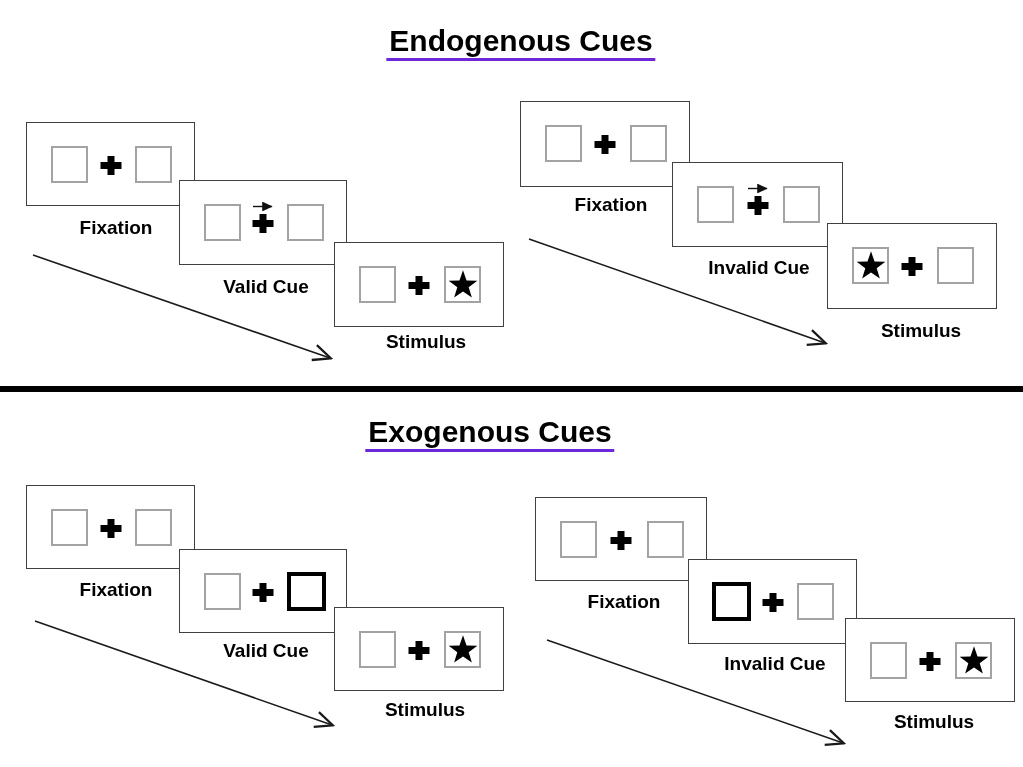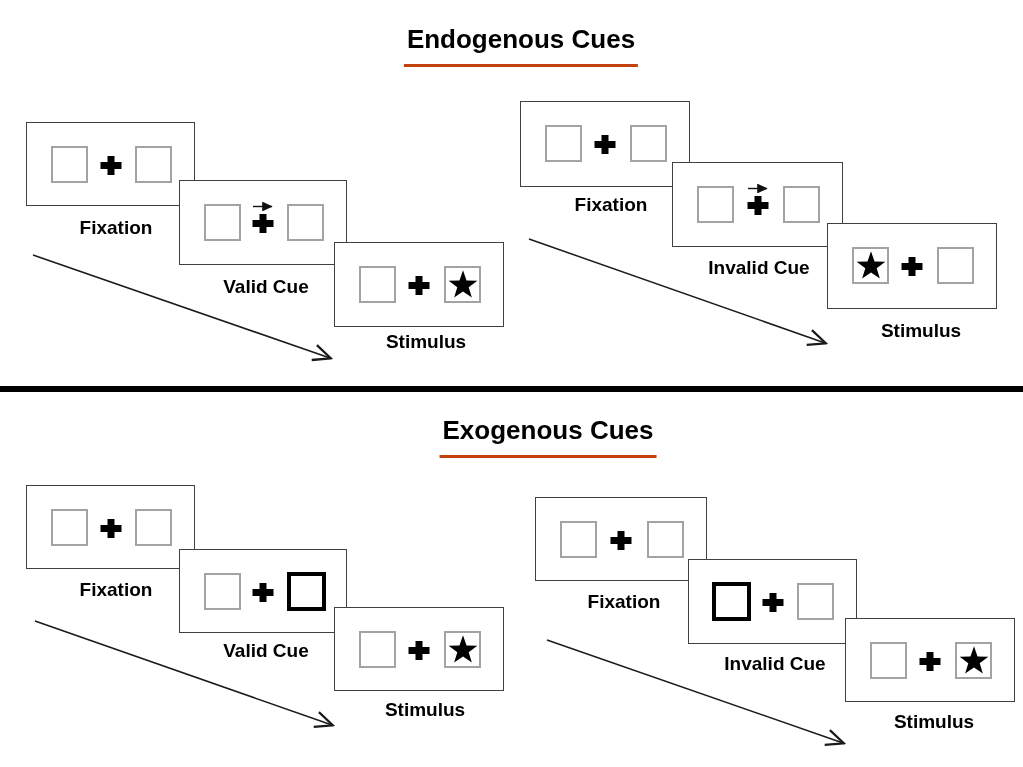--- a/index.html
+++ b/index.html
@@ -5,25 +5,25 @@
   html,body{margin:0;padding:0;}
   body{
     width:1023px;height:767px;position:relative;background:#ffffff;overflow:hidden;
     font-family:"Liberation Sans", sans-serif;color:#000;
   }
   .stage{position:absolute;inset:0;}
   svg.bg{position:absolute;left:0;top:0;z-index:0;}
 
   .title{
     position:absolute;transform:translateX(-50%);
-    font-size:26px;font-weight:700;white-space:nowrap;
-    border-bottom:3px solid #c2410c;padding:0 3px 9px 3px;z-index:5;
+    font-size:30px;font-weight:700;white-space:nowrap;
+    border-bottom:3px solid #6d28d9;padding:0 3px 0 3px;z-index:5;
   }
   #title-endo{left:521px;top:24px;}
-  #title-exo{left:548px;top:415px;}
+  #title-exo{left:490px;top:415px;}
 
   .divider{position:absolute;left:0;top:386px;width:1023px;height:6px;background:#000;z-index:4;}
 
   .panel{position:absolute;background:#fff;border:1px solid #404040;box-sizing:border-box;}
   .z1{z-index:1}.z2{z-index:2}.z3{z-index:3}
 
   .box{
     position:absolute;top:23px;width:37px;height:37px;box-sizing:border-box;
     border:2px solid #a3a3a3;background:#fff;
   }

